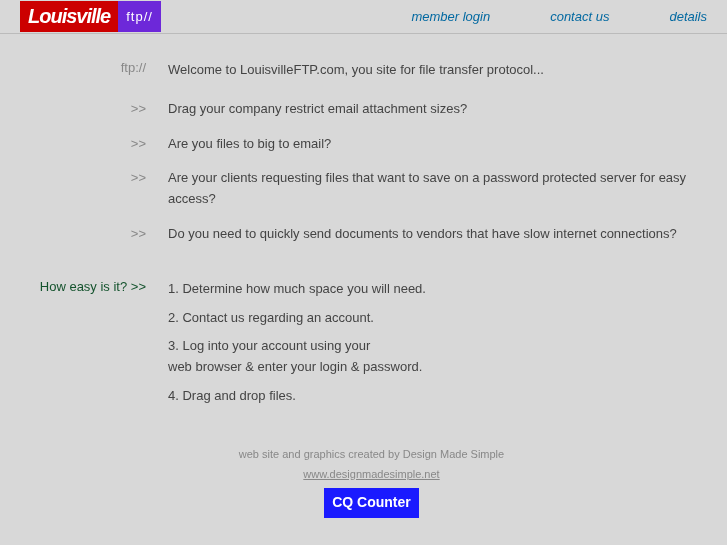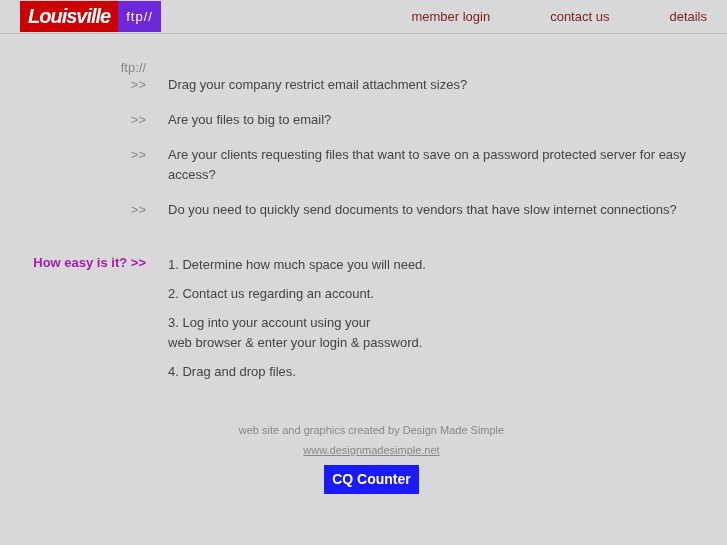--- a/index.html
+++ b/index.html
@@ -42,22 +42,23 @@
       padding: 8px 8px;
       letter-spacing: 1px;
     }
     #nav {
       display: flex;
       gap: 60px;
       align-items: center;
     }
     #nav a {
       text-decoration: none;
-      color: #7f1d1d;
-      font-size: 13px;
+      color: #0369a1;
+      font-size: 13px;
+      font-style: italic;
     }
     .welcome-text {
       color: #444;
       font-size: 13px;
       line-height: 1.6;
       margin-bottom: 18px;
       padding-top: 10px;
     }
     .question-item {
       color: #444;
@@ -134,20 +135,23 @@
     <a href="#">member login</a>
     <a href="#">contact us</a>
     <a href="#">details</a>
   </nav>
 </div>
 
 <div id="main-wrapper">
 
   <div class="content-row" style="margin-top:16px;">
     <div class="left-col" style="padding-top:10px;">ftp://</div>
+    <div class="right-col">
+      <p class="welcome-text">Welcome to LouisvilleFTP.com, you site for file transfer protocol...</p>
+    </div>
   </div>
 
   <div class="content-row">
     <div class="left-col" style="color:#888;padding-top:2px;">&gt;&gt;</div>
     <div class="right-col">
       <p class="question-item">Drag your company restrict email attachment sizes?</p>
     </div>
   </div>
 
   <div class="content-row">
@@ -166,21 +170,21 @@
 
   <div class="content-row">
     <div class="left-col" style="color:#888;padding-top:2px;">&gt;&gt;</div>
     <div class="right-col">
       <p class="question-item">Do you need to quickly send documents to vendors that have slow internet connections?</p>
     </div>
   </div>
 
   <div class="content-row" style="margin-top:20px;">
     <div class="left-col">
-      <a href="#" style="color:#a21caf;text-decoration:none;font-size:13px;font-weight:bold;">How easy is it? &gt;&gt;</a>
+      <a href="#" style="color:#14532d;text-decoration:none;font-size:13px;">How easy is it? &gt;&gt;</a>
     </div>
     <div class="right-col steps-section">
       <p class="step">1. Determine how much space you will need.</p>
       <p class="step">2. Contact us regarding an account.</p>
       <p class="step" style="white-space:pre-line;">3. Log into your account using your
 web browser &amp; enter your login &amp; password.</p>
       <p class="step">4. Drag and drop files.</p>
     </div>
   </div>
 

